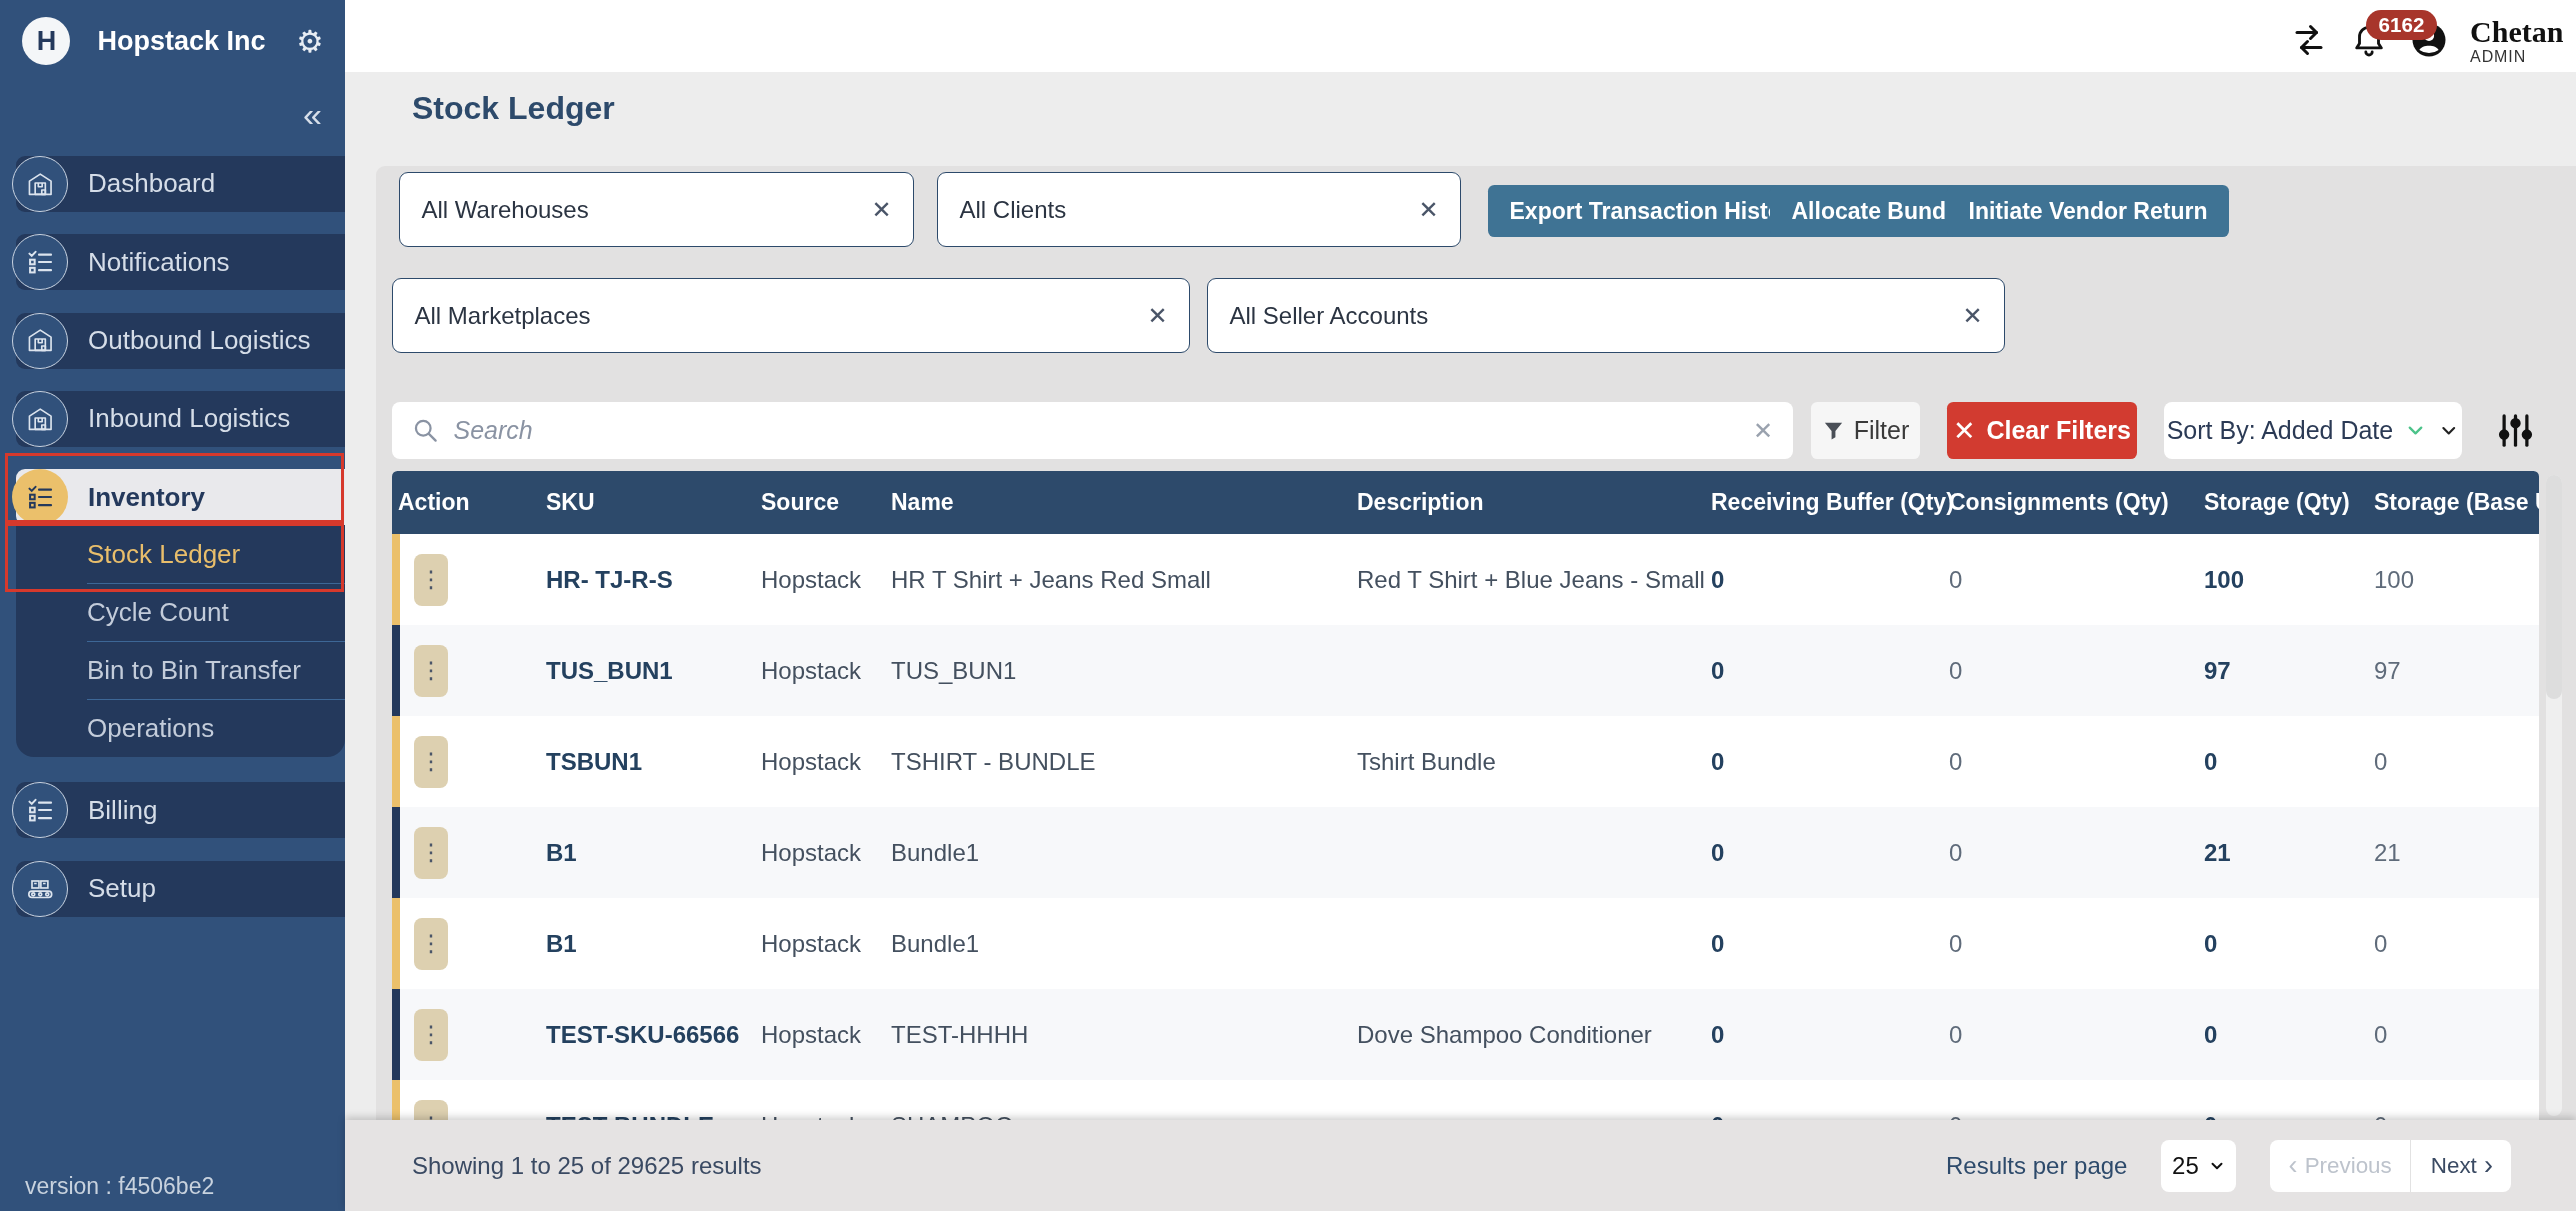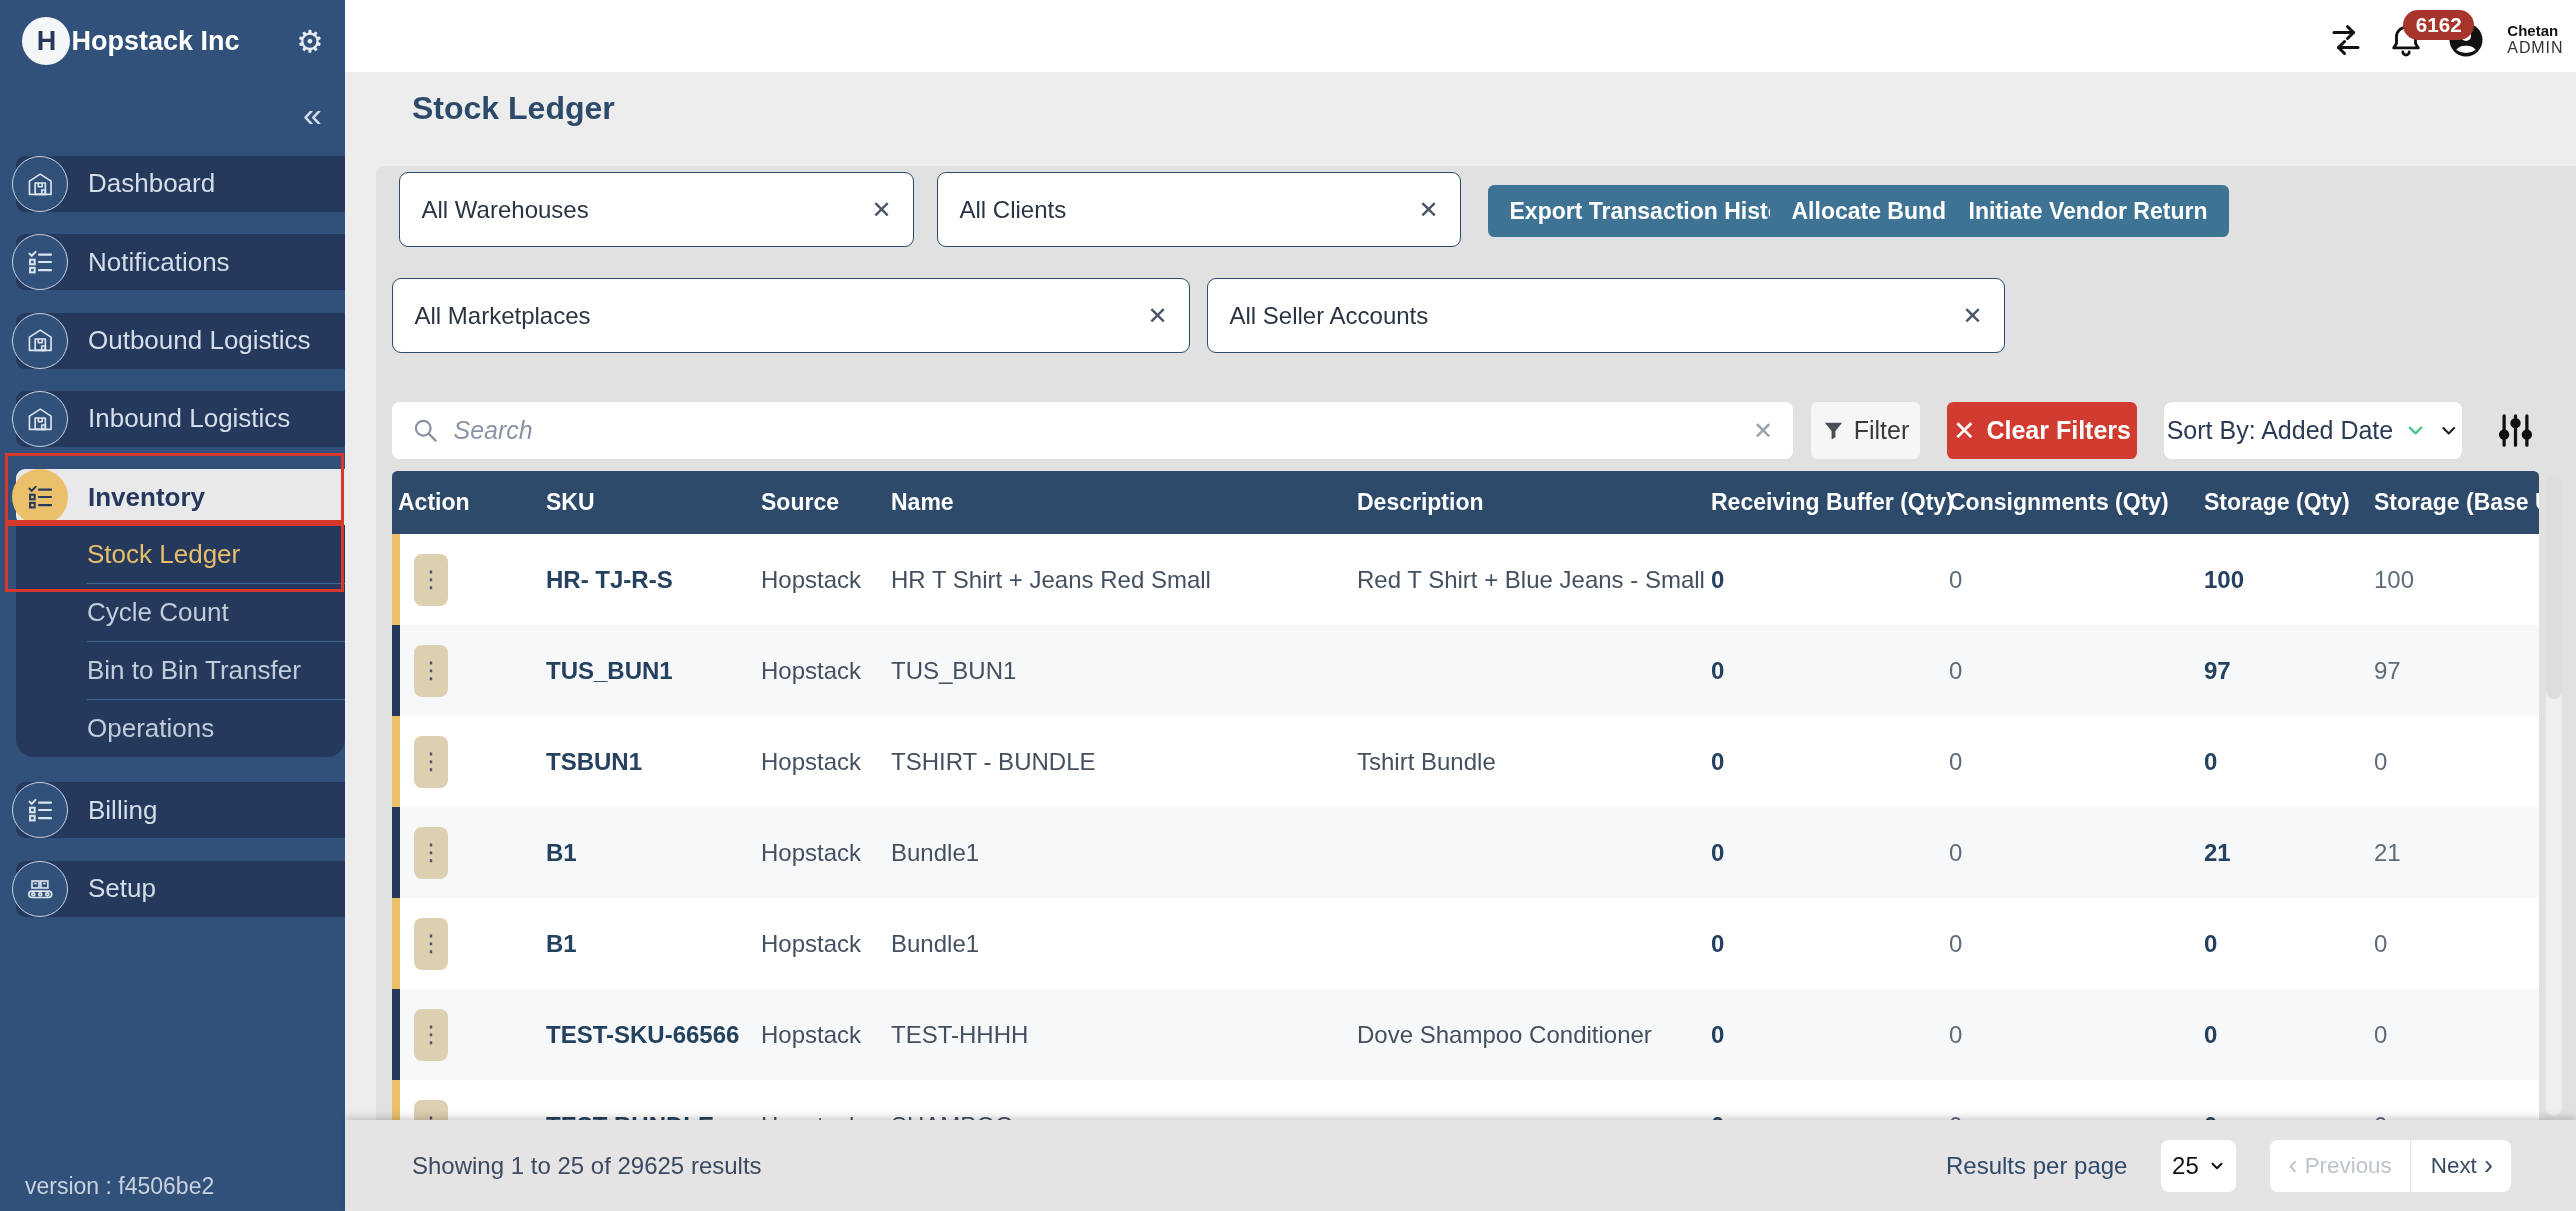--- a/index.html
+++ b/index.html
@@ -6,21 +6,21 @@
   body{
     width:2576px;height:1212px;position:relative;overflow:hidden;
     font-family:"Liberation Sans","DejaVu Sans",sans-serif;
     background:#EDEDED;
   }
   
   .sidebar{position:absolute;left:0;top:0;width:345px;height:1212px;background:#31517B;z-index:5;}
   .brand-row{display:flex;align-items:center;height:82px;padding:0 21.5px;}
   .brand-logo{width:48px;height:48px;border-radius:50%;background:#F4F6F8;display:flex;align-items:center;justify-content:center;
     color:#24395C;font-weight:bold;font-size:27px;letter-spacing:-1.8px;}
-  .brand-name{color:#fff;font-weight:bold;font-size:27px;margin-left:2px;flex:1;}
+  .brand-name{color:#fff;font-weight:bold;font-size:27px;margin-left:28px;flex:1;}
   .brand-gear{color:#E8EDF4;font-size:30.5px;line-height:1;cursor:pointer;}
   .collapse-row{height:63px;display:flex;align-items:center;justify-content:flex-end;padding-right:23px;}
   .collapse-btn{color:#D7DFEA;font-size:34px;line-height:1;cursor:pointer;}
   .nav-list{margin-top:10.8px;}
   .nav-item{position:relative;margin-left:16px;height:56px;background:#24395C;border-radius:9px 0 0 9px;
     display:flex;align-items:center;margin-bottom:22.4px;cursor:pointer;}
   .nav-circle{position:absolute;left:-3.6px;top:0;width:56px;height:56px;border-radius:50%;
     background:#31517B;border:1.8px solid #C9D4E2;box-sizing:border-box;
     display:flex;align-items:center;justify-content:center;color:#DCE4EE;}
   .nav-circle svg{width:30.5px;height:30.5px;}
@@ -39,21 +39,21 @@
   .version-text{position:absolute;left:25px;bottom:12.5px;color:#C8D2DE;font-size:23px;}
   
   .topbar{position:absolute;left:345px;top:0;width:2231px;height:72px;background:#FFFFFF;z-index:4;}
   .topbar-right{position:absolute;right:9px;top:0;height:80px;display:flex;align-items:center;gap:23px;}
   .icon-btn{cursor:pointer;display:flex;align-items:center;justify-content:center;}
   .bell-wrap{position:relative;}
   .badge{position:absolute;top:-10.8px;left:16px;background:#A8352B;color:#fff;font-size:20.6px;font-weight:bold;
     padding:2.7px 12.5px;border-radius:16px;}
   .avatar{width:36px;height:36px;}
   .user-block{line-height:1.1;padding-right:3.6px;}
-  .user-name{font-size:15px;font-weight:600;color:#111;}
+  .user-name{font-size:30px;font-weight:600;color:#111;font-family:Liberation Serif, serif;}
   .user-role{font-size:16px;color:#333;letter-spacing:0.9px;}
   
   .content-panel{position:absolute;left:376px;top:166px;width:2200px;height:955px;background:#E2E1E1;border-radius:9px 0 0 0;}
   .page-title{position:absolute;left:412px;top:90px;font-size:32px;font-weight:bold;color:#2D4A6B;}
   .select-box{position:absolute;height:75px;background:#fff;border:1.8px solid #2D4A6B;border-radius:9px;box-sizing:border-box;
     display:flex;align-items:center;justify-content:space-between;padding:0 21.5px;cursor:pointer;}
   .select-text{font-size:24px;color:#2B3442;}
   .x-icon{font-size:24px;color:#4A5568;cursor:pointer;}
   .sel-warehouses{left:399px;top:172px;width:515px;}
   .sel-clients{left:937px;top:172px;width:524px;}

